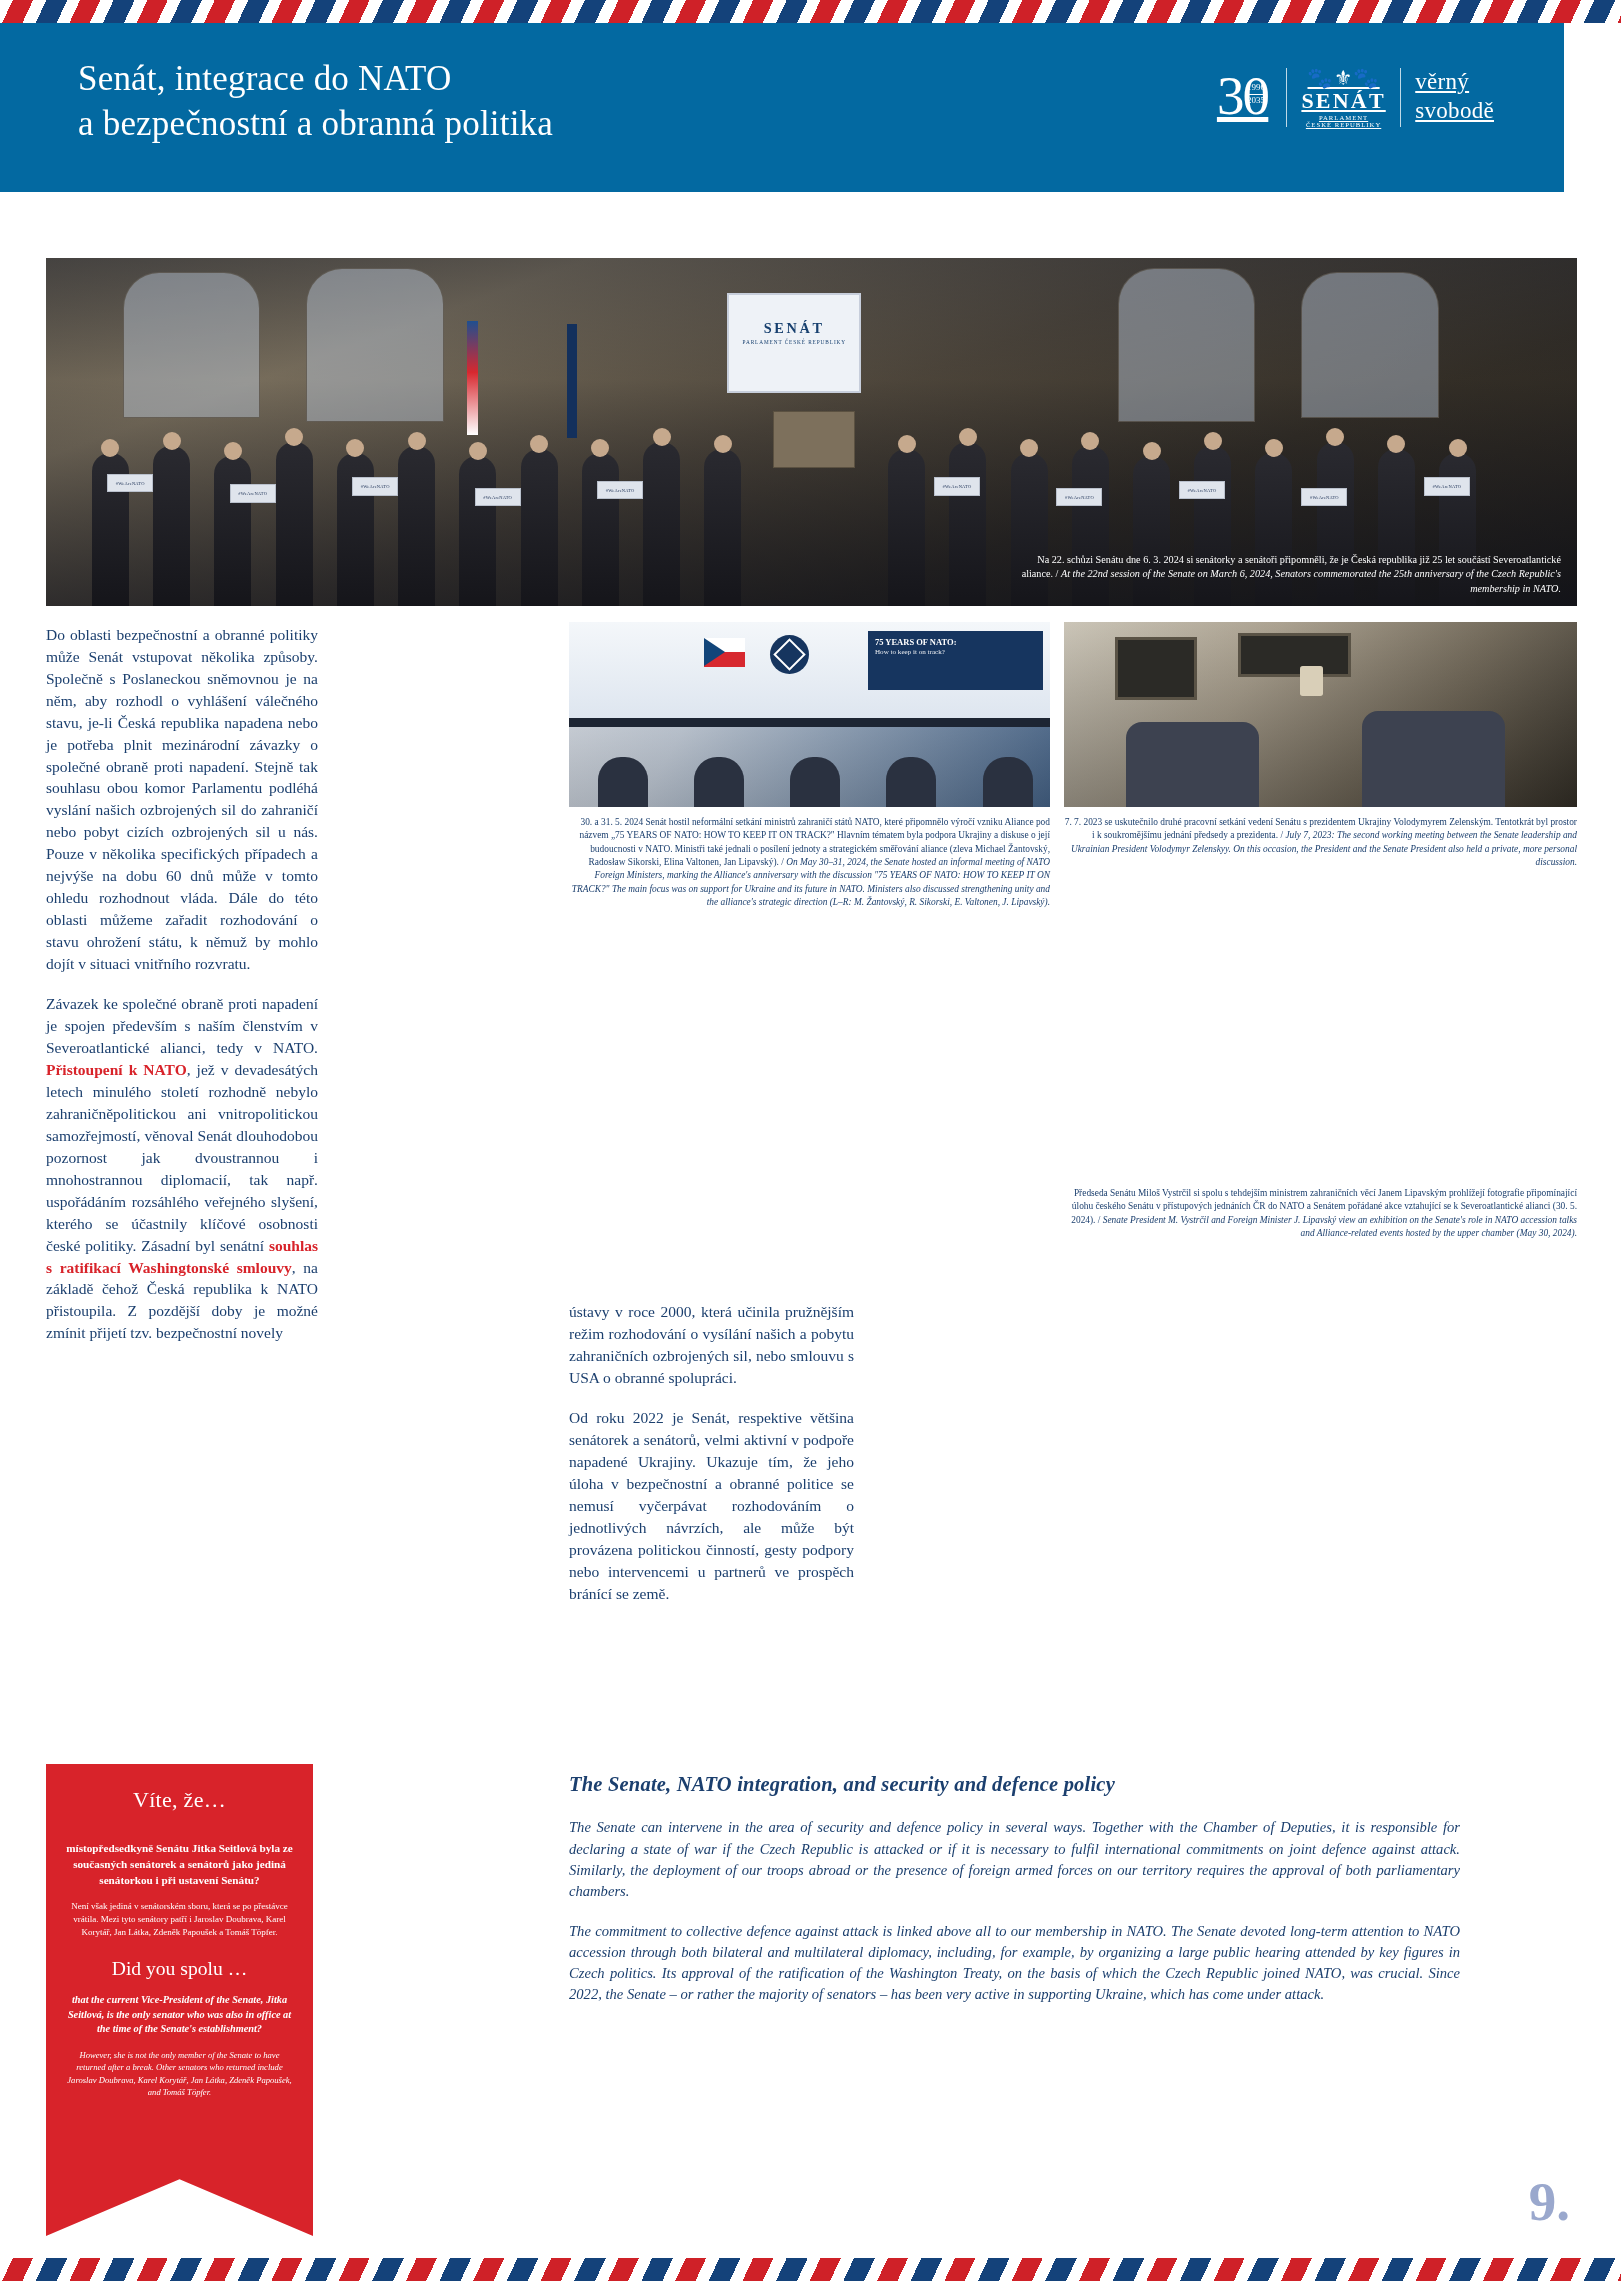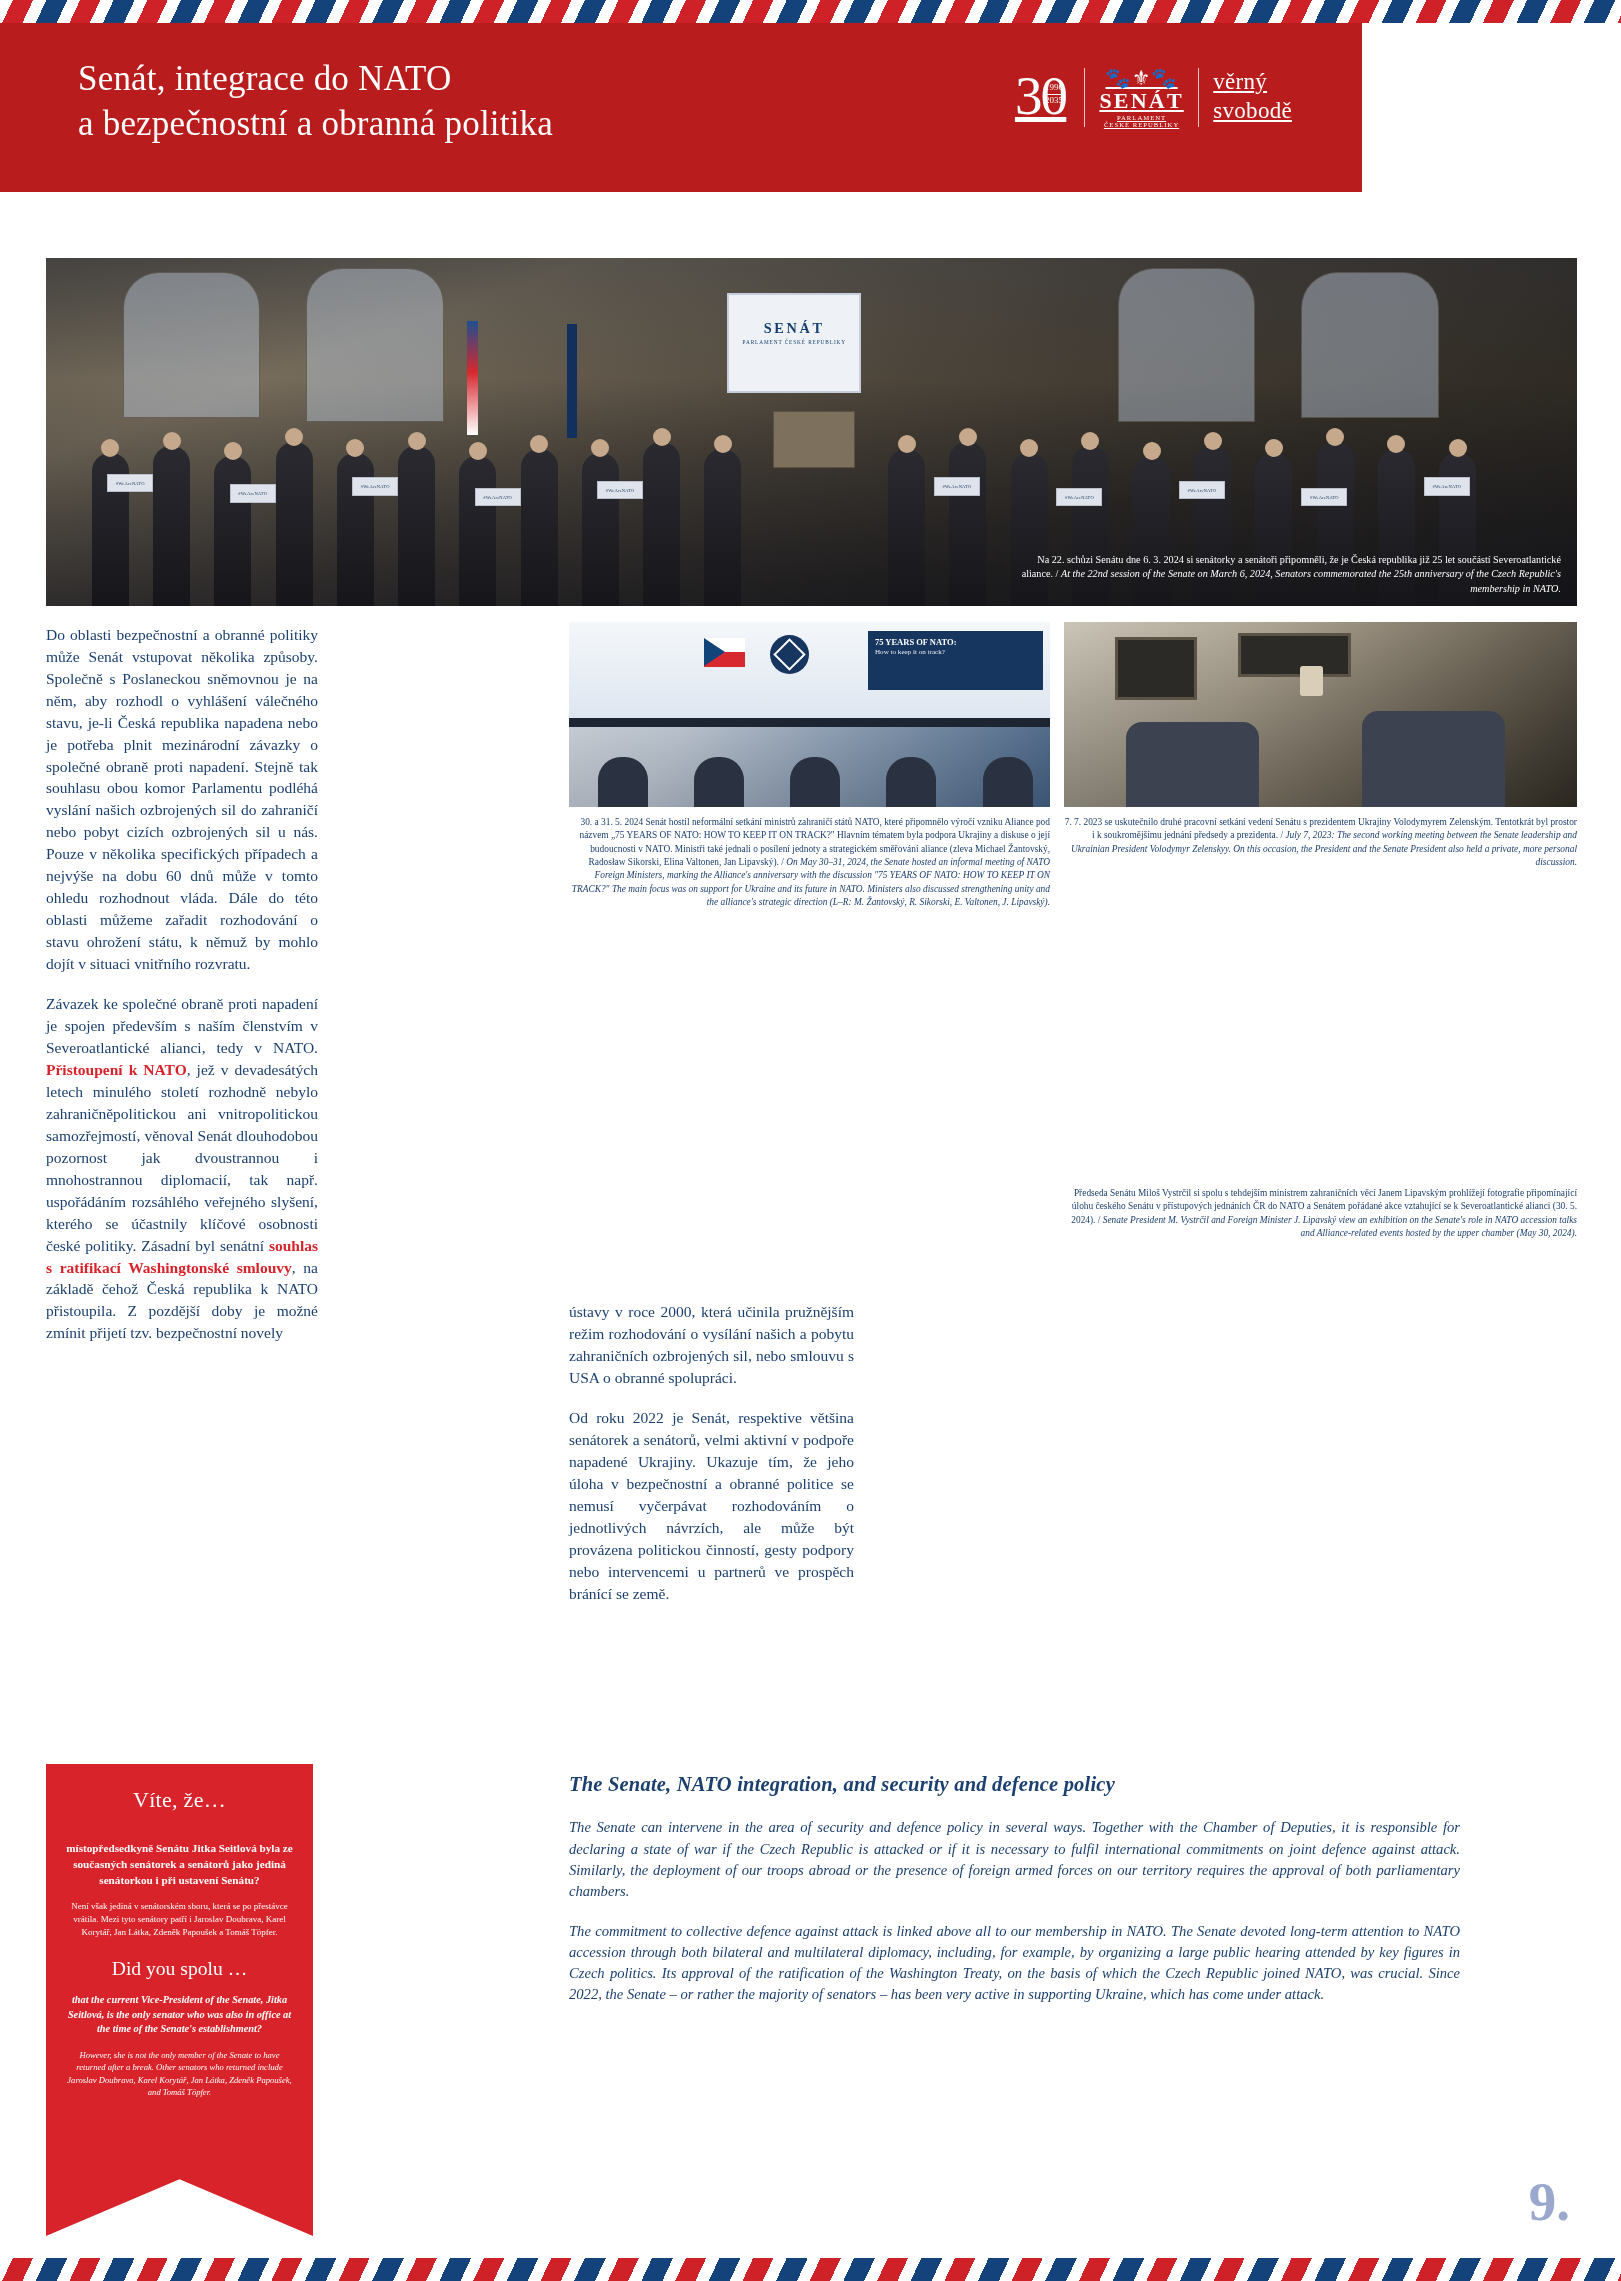--- a/index.html
+++ b/index.html
@@ -21,22 +21,22 @@
       #ffffff 30px, #ffffff 42px,
       #14427a 42px, #14427a 61px
     );
   }
   .stripe-top { top: 0; }
   .stripe-bottom { bottom: 0; }
 
   
   .header {
     position: absolute; top: 23px; left: 0;
-    width: 1362px; height: 169px;
-    background: #b91c1c;
+    width: 1564px; height: 169px;
+    background: #0369a1;
   }
   .header-title {
     position: absolute; left: 78px; top: 34px;
     color: #ffffff;
     font-family: "Liberation Serif", serif;
     font-size: 35px; line-height: 1.28;
     font-weight: 400; letter-spacing: 0.2px;
   }
   .header-title .l2 { display:block; }
 

